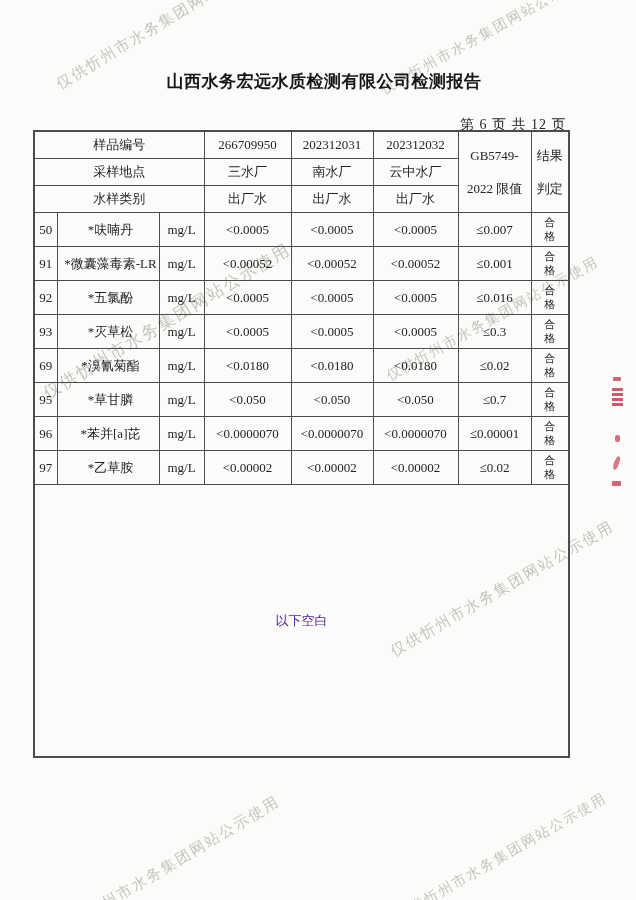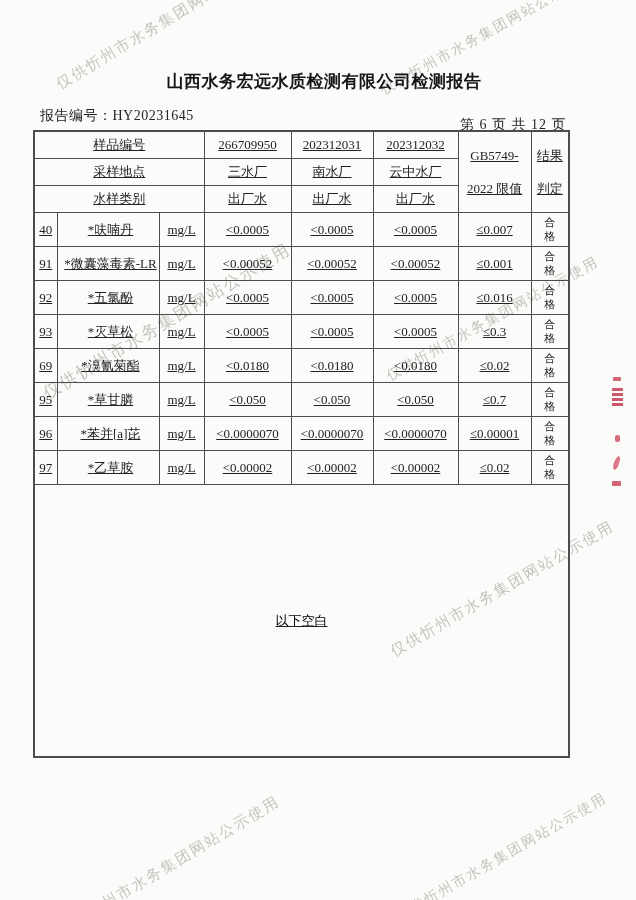--- a/index.html
+++ b/index.html
@@ -20,28 +20,28 @@
   .meta-right{position:absolute;top:116px;left:460px;font-size:14px;letter-spacing:1px;}
 
   table.report{
     position:absolute;left:33px;top:130px;width:535px;
     border-collapse:collapse;table-layout:fixed;
   }
   table.report td{
     border:1px solid #4c4c4c;text-align:center;vertical-align:middle;
     font-size:13px;padding:0;overflow:hidden;
   }
-  table.report{border:2px solid #4c4c4c;text-decoration:underline;}
+  table.report{border:2px solid #4c4c4c;}
   tr.hr td{height:26px;}
   tr.dr td{height:33px;}
   .c-item{text-align:left;padding-left:5px !important;}
   .c-val,.c-num,.c-unit{font-size:13.5px;}
   .hline{height:33px;line-height:33px;}
   .wrap2{display:inline-block;width:1.1em;line-height:1.2;font-size:11px;vertical-align:middle;}
-  td.blank-cell{vertical-align:top;text-align:left;padding:5px 0 0 6px;height:271px;font-size:13px;color:#000000;}
+  td.blank-cell{vertical-align:top;text-align:left;padding:5px 0 0 6px;height:271px;font-size:13px;color:#4c1d95;}
 
   .wm{
     position:absolute;white-space:nowrap;pointer-events:none;
     font-family:"Liberation Sans","DejaVu Sans",sans-serif;
     color:rgba(104,102,98,0.38);letter-spacing:2px;
     transform-origin:0 50%;
   }
   .stamp-frag{position:absolute;pointer-events:none;}
 </style>
 </head>
@@ -51,23 +51,20 @@
 
   <div class="wm" style="left:58px;top:76px;font-size:15px;transform:rotate(-31deg);">仅供忻州市水务集团网站公示使用</div>
   <div class="wm" style="left:382px;top:82px;font-size:14px;transform:rotate(-29deg);">仅供忻州市水务集团网站公示使用</div>
   <div class="wm" style="left:45px;top:383px;font-size:17px;transform:rotate(-31deg);">仅供忻州市水务集团网站公示使用</div>
   <div class="wm" style="left:388px;top:368px;font-size:14px;transform:rotate(-29deg);">仅供忻州市水务集团网站公示使用</div>
   <div class="wm" style="left:392px;top:643px;font-size:15px;transform:rotate(-30deg);">仅供忻州市水务集团网站公示使用</div>
   <div class="wm" style="left:60px;top:922px;font-size:15px;transform:rotate(-31deg);">仅供忻州市水务集团网站公示使用</div>
   <div class="wm" style="left:398px;top:908px;font-size:14px;transform:rotate(-30deg);">仅供忻州市水务集团网站公示使用</div>
 
   <div class="title">山西水务宏远水质检测有限公司检测报告</div>
-  <div class="meta-left">
-    <span>报告编号：</span><span>HY20231645</span>
-  </div>
   <div class="meta-right">第 6 页 共 12 页</div>
 
   <table class="report">
     <colgroup>
       <col style="width:23px">
         <col style="width:102px">
         <col style="width:45px">
       <col style="width:87px">
         <col style="width:82px">
         <col style="width:85px">
@@ -96,21 +93,21 @@
       <td>云中水厂</td>
     </tr>
     <tr class="hr">
       <td colspan="3">水样类别</td>
       <td>出厂水</td>
       <td>出厂水</td>
       <td>出厂水</td>
     </tr>
 
     <tr class="dr">
-      <td class="c-num">40</td>
+      <td class="c-num">50</td>
       <td class="c-item">*呋喃丹</td>
       <td class="c-unit">mg/L</td>
       <td class="c-val">&lt;0.0005</td>
       <td class="c-val">&lt;0.0005</td>
       <td class="c-val">&lt;0.0005</td>
       <td class="c-val">≤0.007</td>
       <td><span class="wrap2">合格</span></td>
     </tr>
     <tr class="dr">
       <td class="c-num">91</td>

